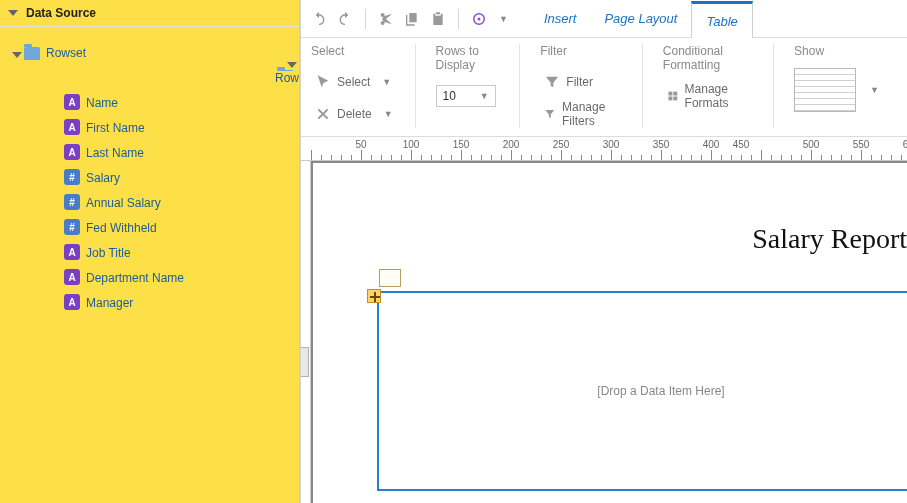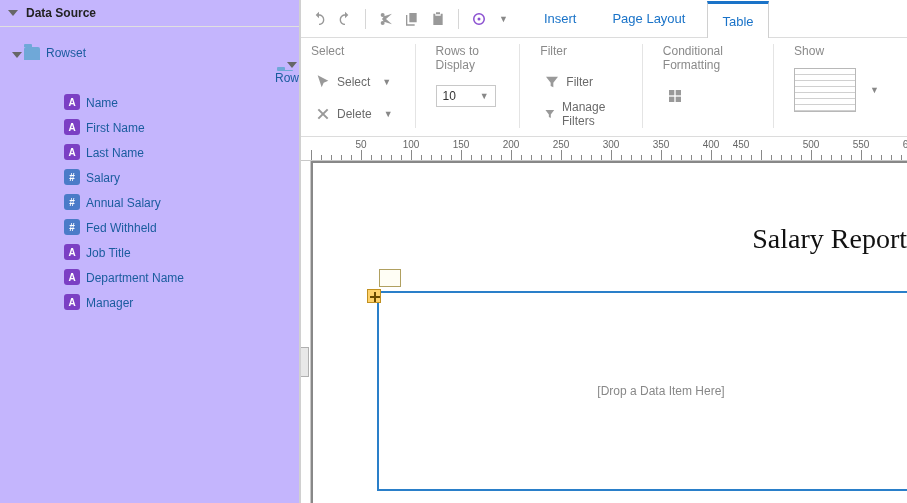--- a/index.html
+++ b/index.html
@@ -1,21 +1,21 @@
 <!DOCTYPE html>
 <html><head>
 <meta charset="utf-8">
 <style>
 * { box-sizing: border-box; margin: 0; padding: 0; font-family: Arial, Helvetica, sans-serif; }
 body { width: 907px; height: 503px; overflow: hidden; background: #fff; font-size: 12px; color: #333; }
 
 .app { display: flex; width: 100%; height: 100%; }
 
 
-.left-panel { width: 300px; border-right: 1px solid #d0d0d0; height: 100%; background: #c4b5fd; }
+.left-panel { width: 300px; border-right: 1px solid #d0d0d0; height: 100%; background: #fde047; }
 .panel-header { padding: 6px 10px; border-bottom: 1px solid #e0e0e0; font-weight: bold; font-size: 12px; color: #222; display:flex; align-items:center; gap:6px;}
 .tree { padding: 8px 0 0 0; }
 .tree-node { display: flex; align-items: flex-end; height: 25px; padding-left: 0; color: #1a5c9e; font-size: 12px; cursor: default; }
 .tree-indent-0 { padding-left: 14px; }
 .tree-indent-1 { padding-left: 36px; flex-direction: column; }
 .tree-indent-2 { padding-left: 64px; }
 .disclosure { width: 0; height: 0; border-top: 5px solid transparent; border-bottom: 5px solid transparent; border-left: 6px solid #666; transform: rotate(90deg); margin-right: 4px; }
 .folder-icon { width:16px; height:13px; background:#6fa8d8; border-radius:2px 2px 0 0; margin-right:6px; position:relative; }
 .folder-icon::before{content:"";position:absolute;top:-3px;left:0;width:8px;height:3px;background:#6fa8d8;border-radius:1px 1px 0 0;}
 .field-icon { width:16px; height:16px; border-radius:3px; display:flex; align-items:center; justify-content:center; color:#fff; font-size:10px; font-weight:bold; margin-right:6px; }
@@ -23,21 +23,21 @@
 .field-n { background:#4a7bc8; }
 .tree-label { color:#1a5c9e; }
 
 
 .right-panel { flex:1; display:flex; flex-direction:column; height:100%; border-left:1px solid #d0d0d0; overflow:hidden; }
 
 
 .toolbar1 { height:38px; display:flex; align-items:center; padding:0 6px; border-bottom:1px solid #dcdcdc; gap:2px; background:#fff; }
 .tool-icon-btn { width:24px; height:24px; display:flex; align-items:center; justify-content:center; color:#8a8a8a; border-radius:3px; }
 .divider-v { width:1px; height:20px; background:#d6d6d6; margin:0 6px; }
-.tabs { display:flex; margin-left:20px; gap:8px; align-items:flex-end; height:100%; }
+.tabs { display:flex; margin-left:20px; gap:0; align-items:flex-end; height:100%;font-style:italic; }
 .tab { padding:0 14px; height:100%; display:flex; align-items:center; color:#1a73c8; font-size:13px; }
 .tab.active { border-top:3px solid #1a73c8; border-left:1px solid #d0d0d0; border-right:1px solid #d0d0d0; background:#fff; color:#1a73c8; font-weight:normal; position:relative; top:1px; }
 
 
 .ribbon { display:flex; padding:6px 10px 8px 10px; border-bottom:1px solid #dcdcdc; gap:20px; background:#fff; }
 .ribbon-group { display:flex; flex-direction:column; gap:4px; padding-right:18px; border-right:1px solid #e4e4e4; }
 .ribbon-group:last-child { border-right:none; }
 .ribbon-title { color:#8a8a8a; font-size:12px; margin-bottom:6px; }
 .ribbon-row { display:flex; align-items:center; gap:6px; height:28px; }
 .ribbon-btn { display:flex; align-items:center; gap:6px; color:#6a6a6a; padding:3px 4px; border-radius:3px; font-size:12px; }
@@ -246,20 +246,21 @@
       <div class="ribbon-group">
         <div class="ribbon-title">Conditional Formatting</div>
         <div class="ribbon-row">
           <div class="ribbon-btn">
             <svg class="svg-ico" viewBox="0 0 24 24">
                 <rect x="3" y="3" width="8" height="8"></rect>
                 <rect x="13" y="3" width="8" height="8"></rect>
                 <rect x="3" y="13" width="8" height="8"></rect>
                 <rect x="13" y="13" width="8" height="8"></rect>
               </svg>
+            <span>Manage Formats</span>
           </div>
         </div>
       </div>
 
       <div class="ribbon-group">
         <div class="ribbon-title">Show</div>
         <div class="show-wrap">
           <div class="mini-grid"></div>
           <span class="dd-arrow">▼</span>
         </div>

